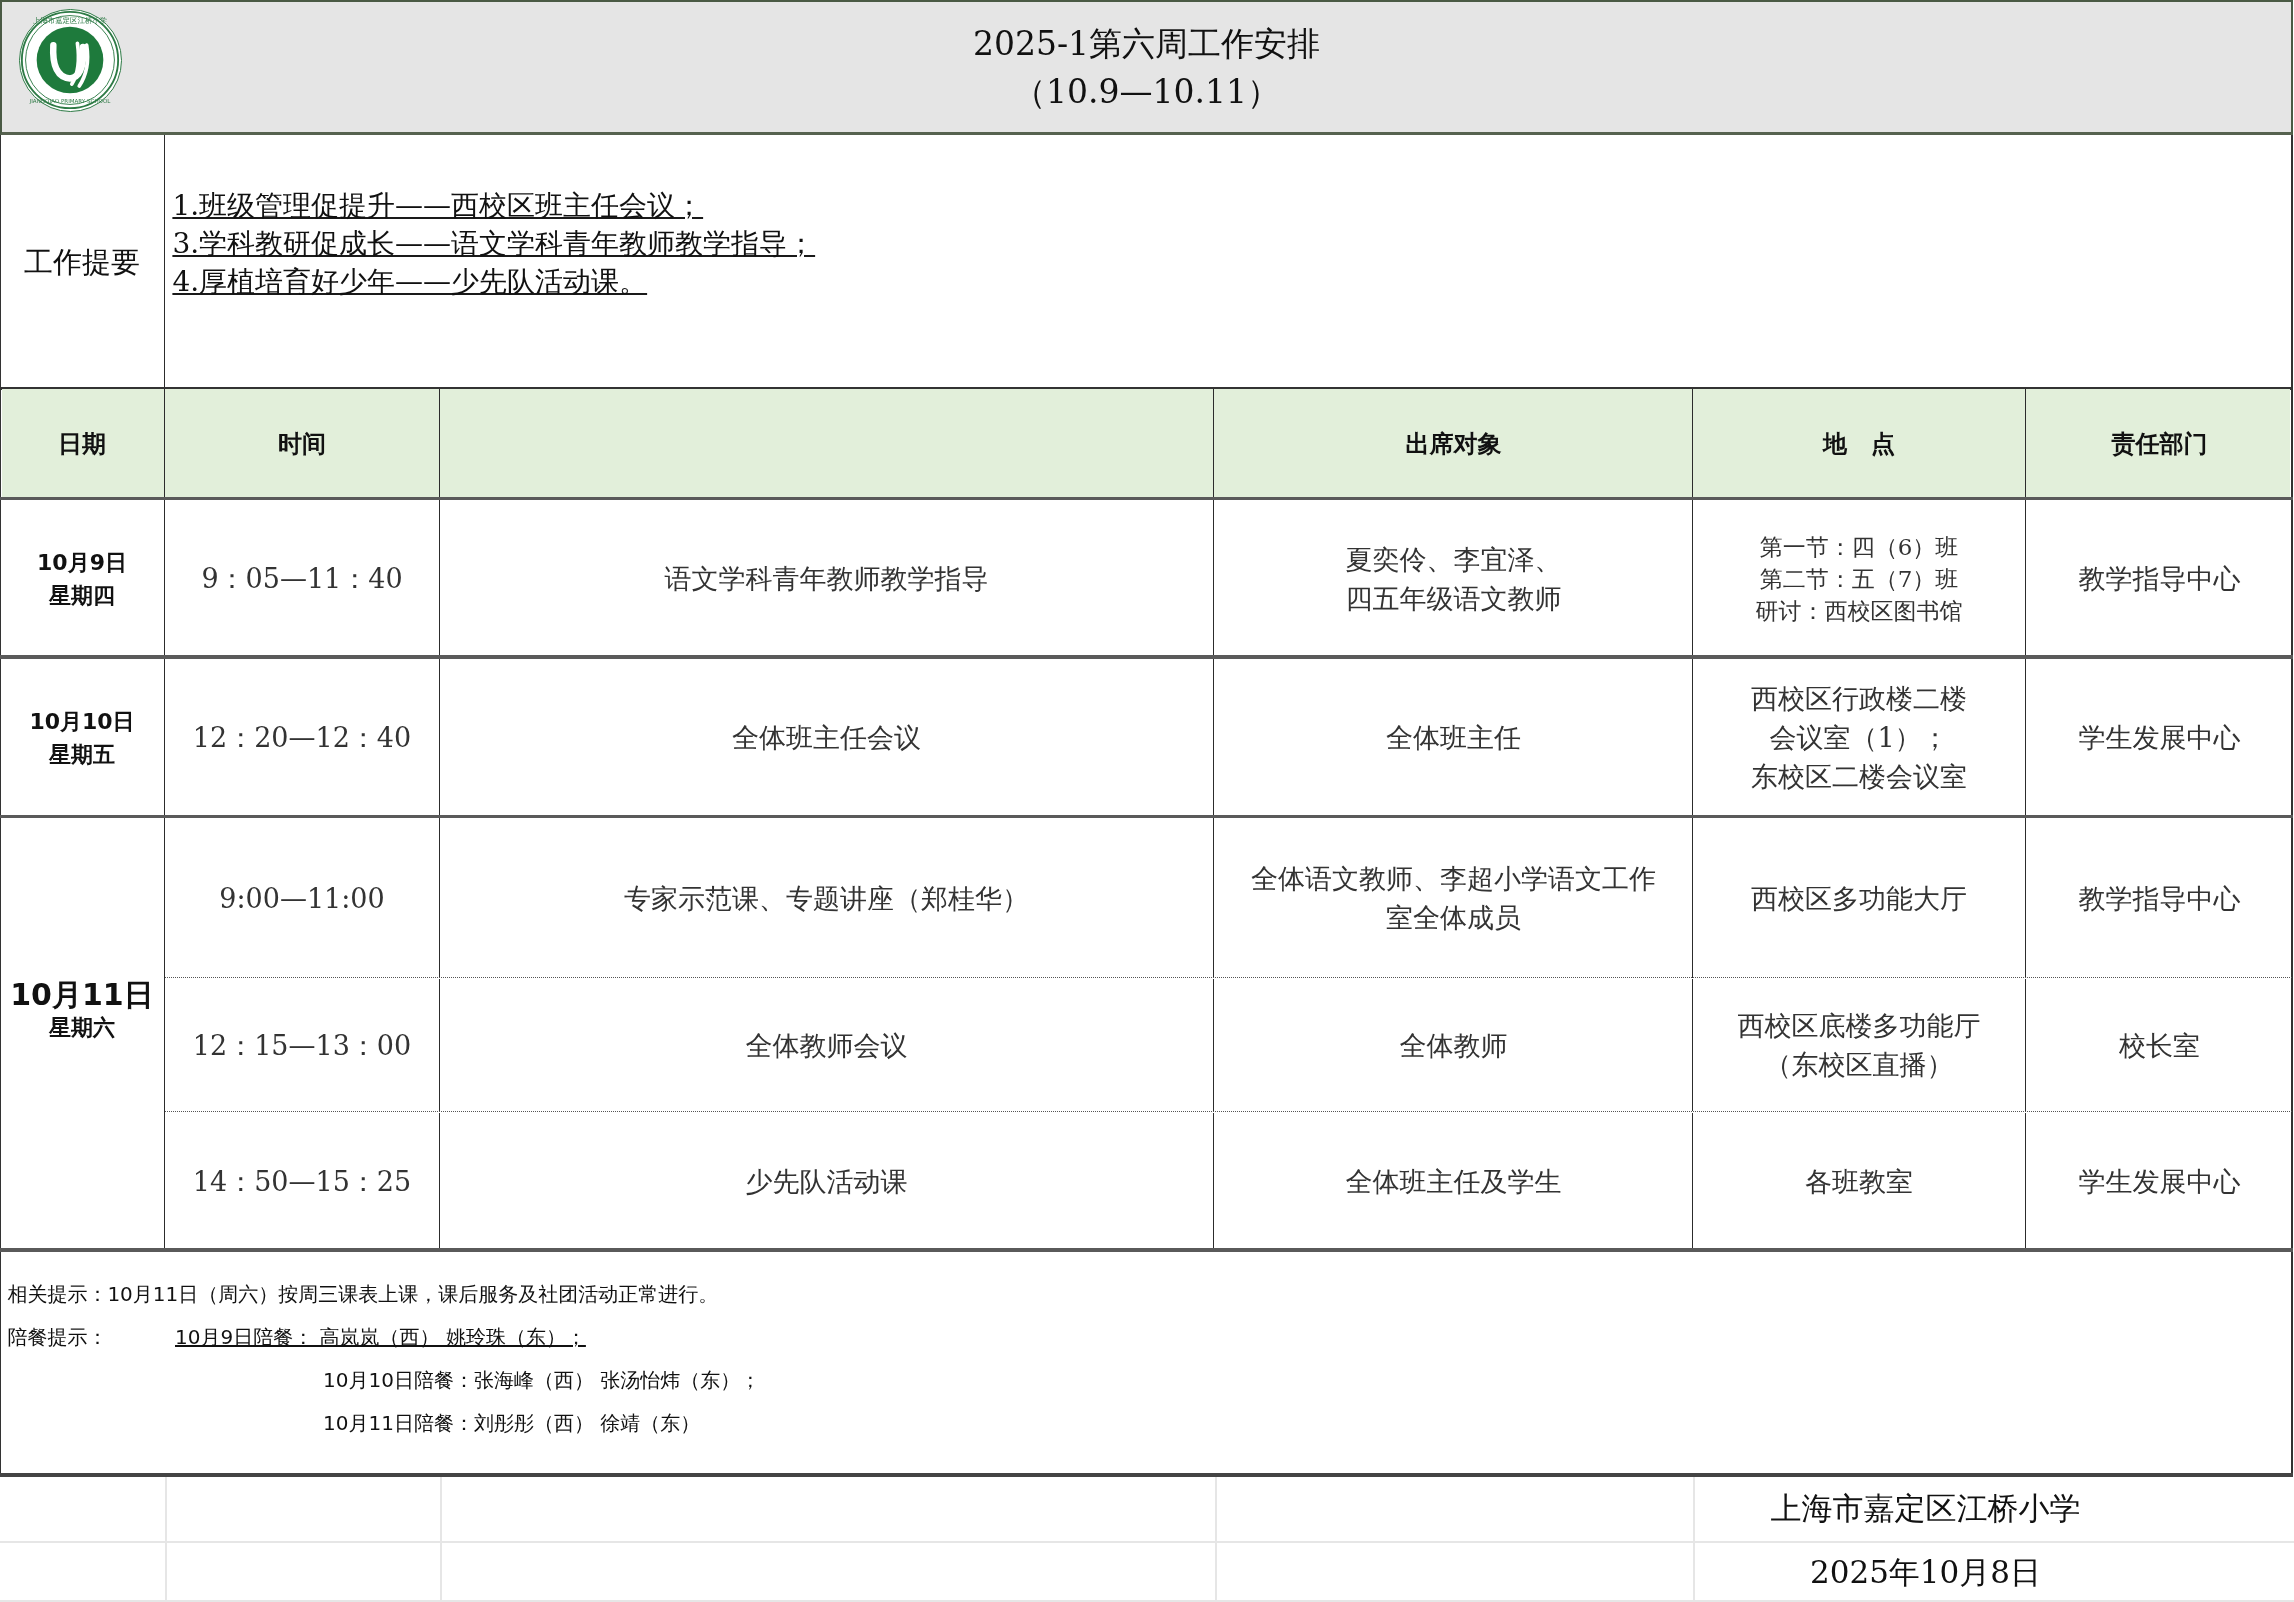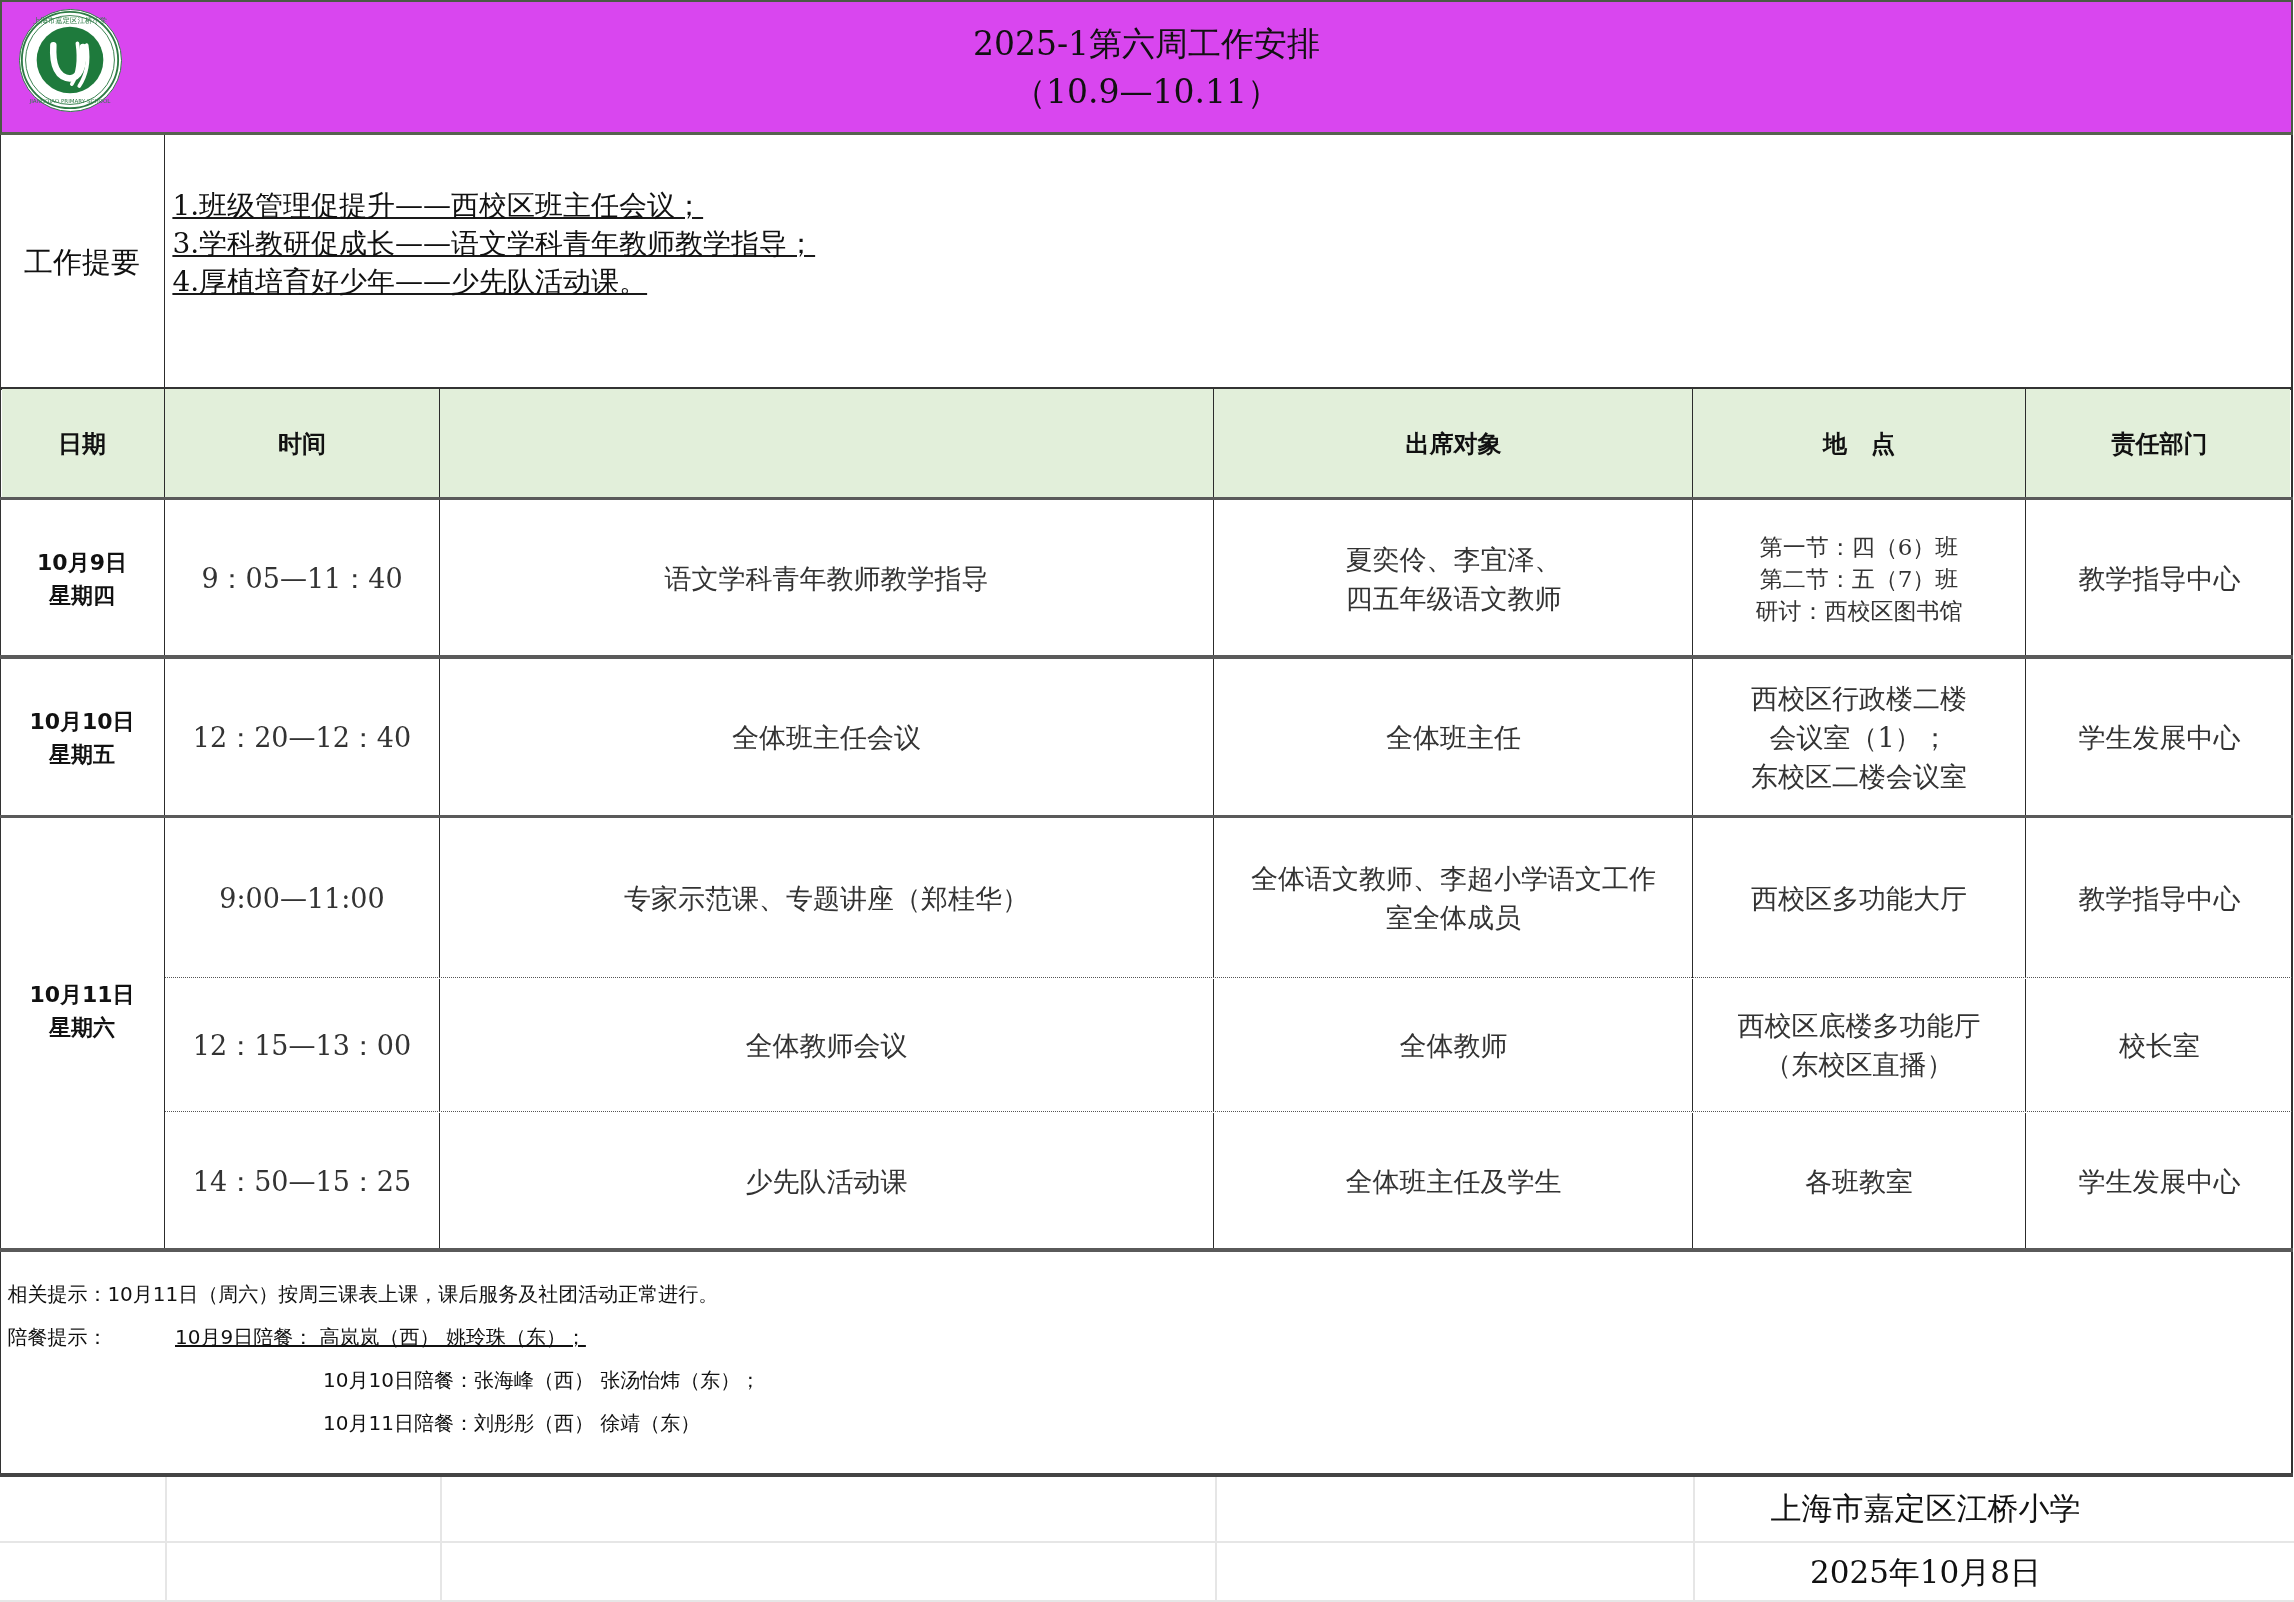--- a/index.html
+++ b/index.html
@@ -1,19 +1,19 @@
 <!DOCTYPE html>
 <html style="font-size:14.8px"><head>
 <meta charset="utf-8">
 <style>
   html, body { margin:0; padding:0; background:#ffffff; }
   body { width:2294px; height:1602px; position:relative; overflow:hidden;
          font-family:"DejaVu Serif","Liberation Serif",serif; color:#1a1a1a; }
   .abs { position:absolute; box-sizing:border-box; }
-  .hdr { left:0; top:0; width:2293px; height:135px; background:#d946ef;
+  .hdr { left:0; top:0; width:2293px; height:135px; background:#e5e5e5;
          border:2.8px solid #4a5a44; border-bottom:3.7px solid #56624f; }
   .title { position:absolute; left:0; right:0; text-align:center; font-size:33px; color:#111; }
   .logo { left:18.5px; top:9.2px; width:103px; height:103px; border-radius:50%;
           background:#ffffff; border:1.8px solid #2d7a45; }
   .cell { position:absolute; box-sizing:border-box; display:flex; align-items:center; justify-content:center;
           text-align:center; border-right:1.8px solid #2c2c2c; }
   .hline { position:absolute; height:3.7px; background:#5a5a5a; left:0; width:2293px; }
   .dline { position:absolute; height:0; border-top:1.8px dotted #555; }
   .colhdr { background:#e2efda; }
   .txt { font-size:27px; line-height:39px; color:#333; white-space:pre-line; }
@@ -124,21 +124,21 @@
 会议室（1）；
 东校区二楼会议室</span>
   </div>
 <div class="cell" style="left:2026px;top:659px;width:267px;height:157px;border-right:none;">
     <span class="txt">学生发展中心</span>
   </div>
 <div class="hline" style="top:815px;height:2.8px;"></div>
 
 <div class="cell" style="left:0;top:818px;width:165px;height:431px;">
   <div style="margin-top:-46px;">
-      <div class="bold" style="font-size:22px;line-height:33px;">10月11日</div>
+      <div class="bold" style="font-size:30px;line-height:33px;">10月11日</div>
       <div class="bold" style="font-size:22px;line-height:33px;">星期六</div>
     </div>
 </div>
 
 <div class="cell" style="left:165px;top:818px;width:275px;height:160px;">
     <span class="txt">9:00—11:00</span>
   </div>
 <div class="cell" style="left:440px;top:818px;width:774px;height:160px;align-items:center;">
     <span class="txt">专家示范课、专题讲座（郑桂华）</span>
   </div>

